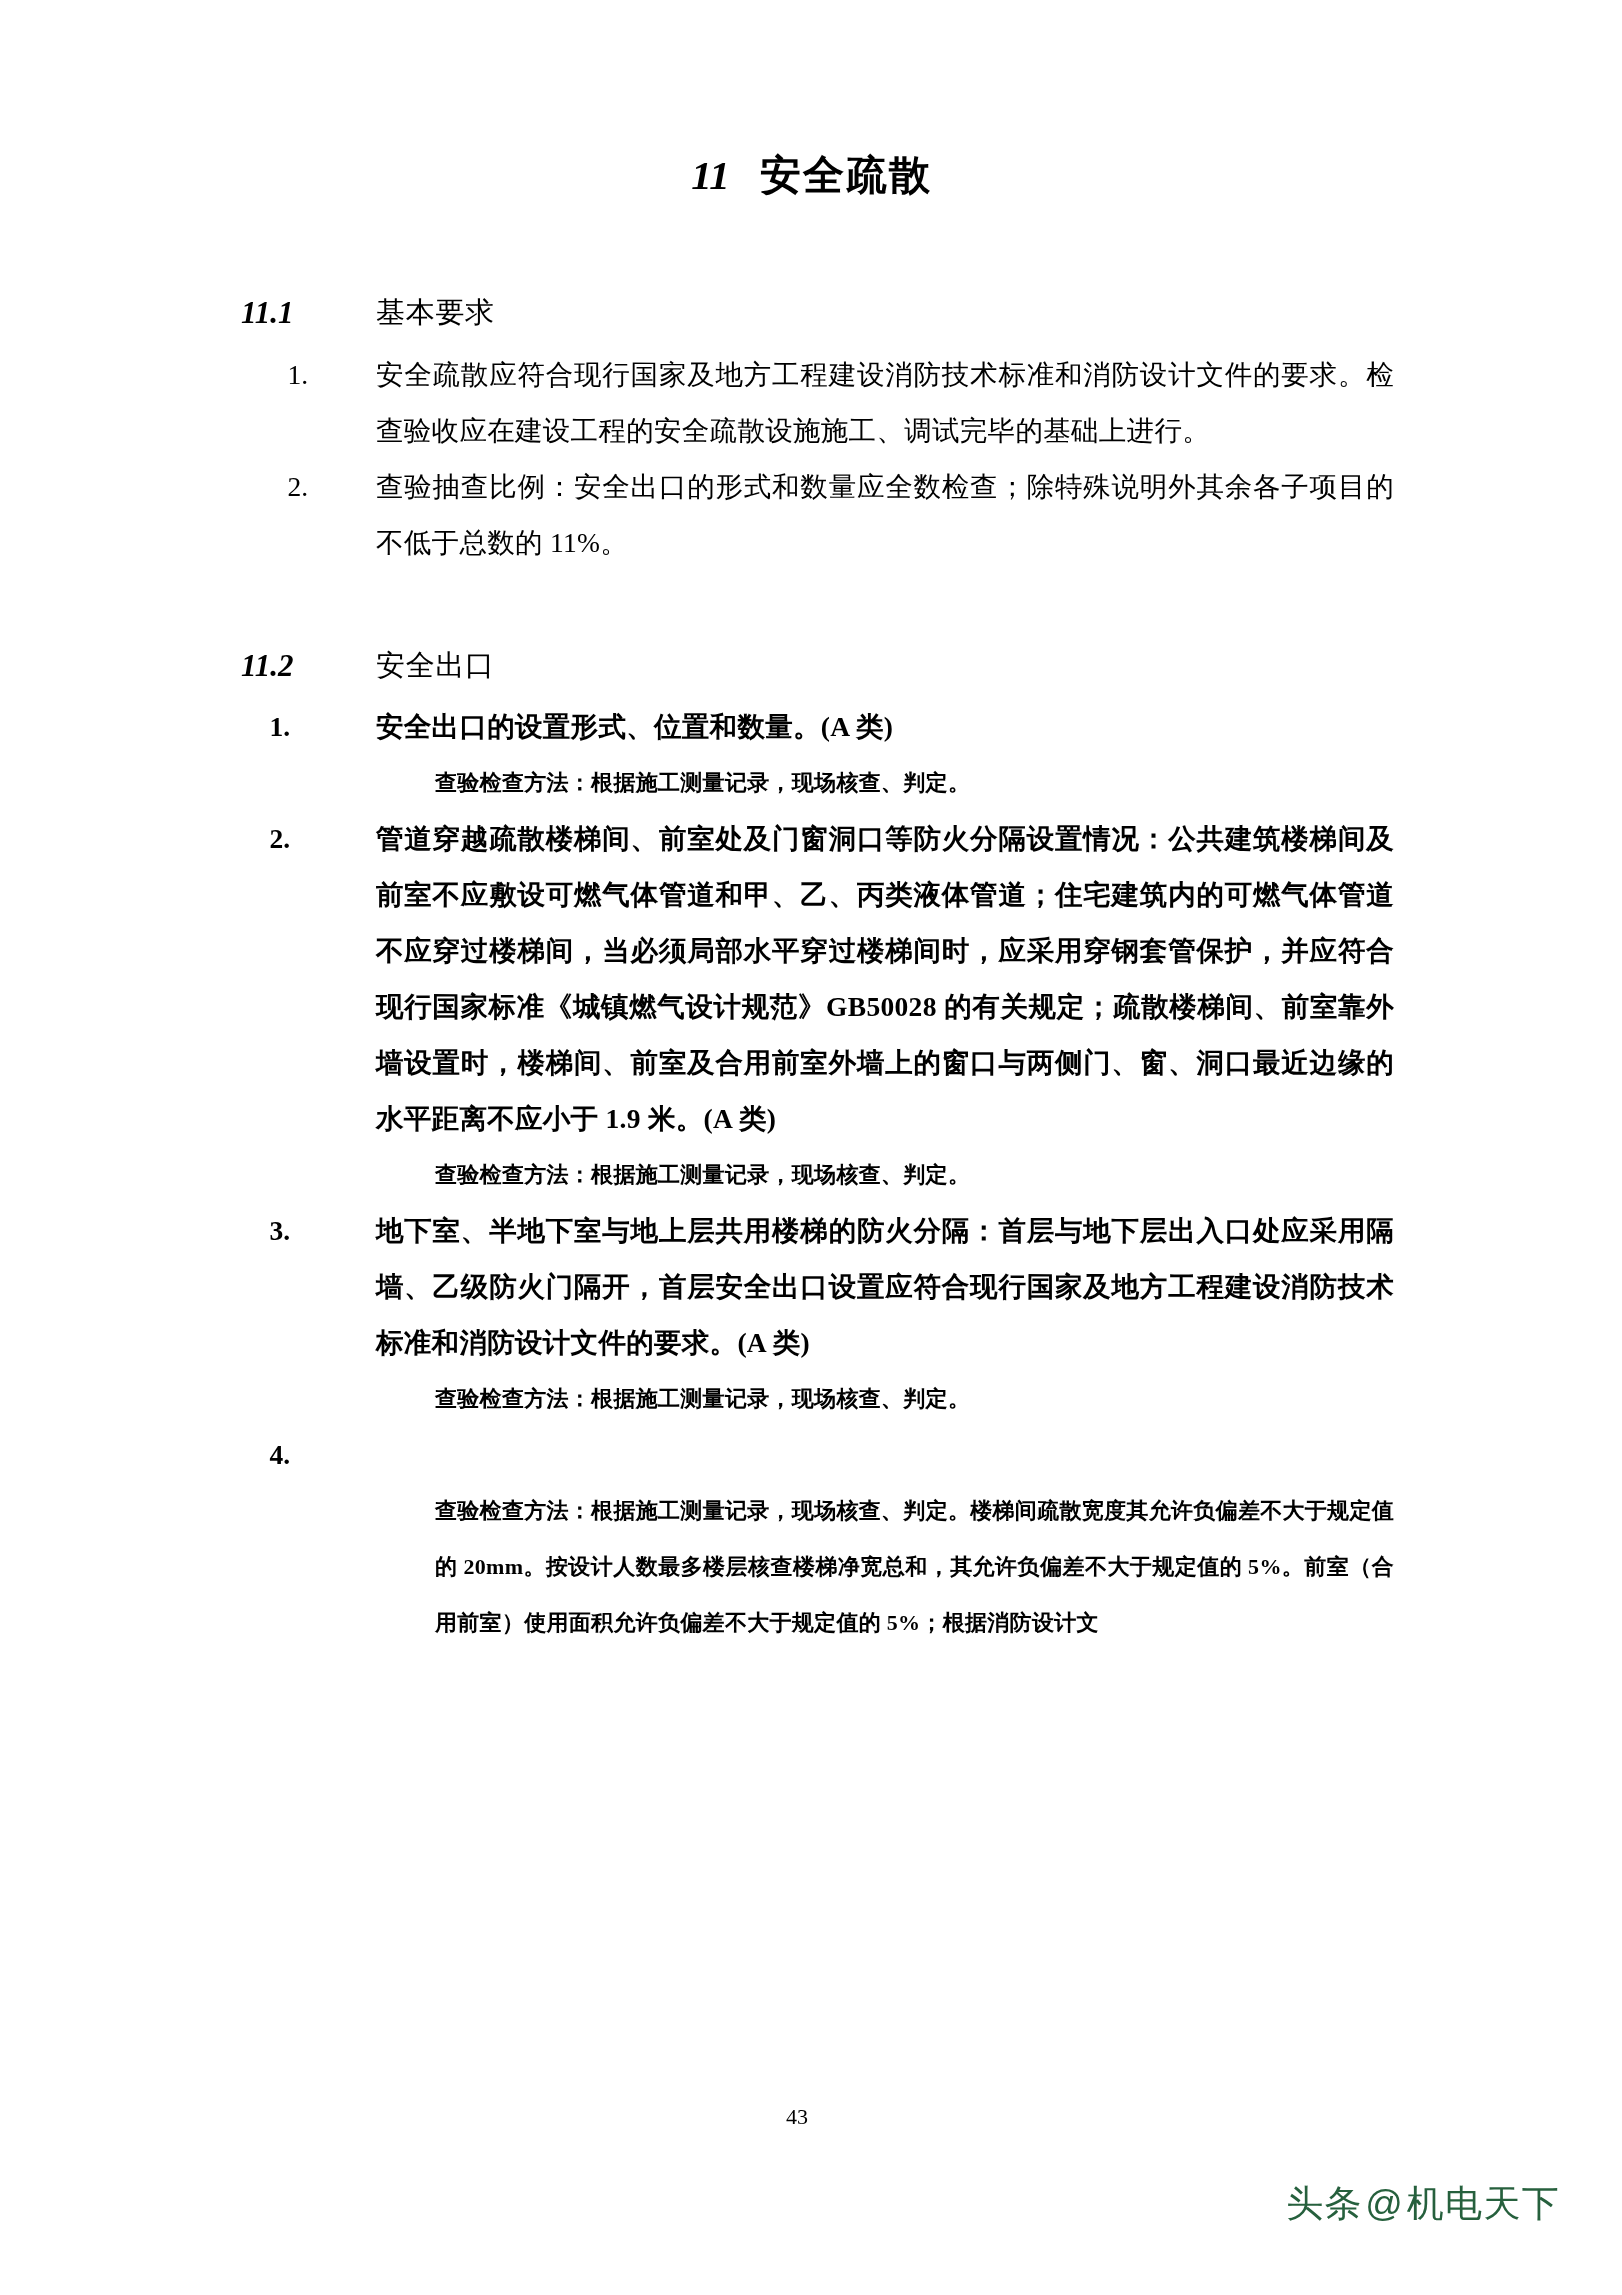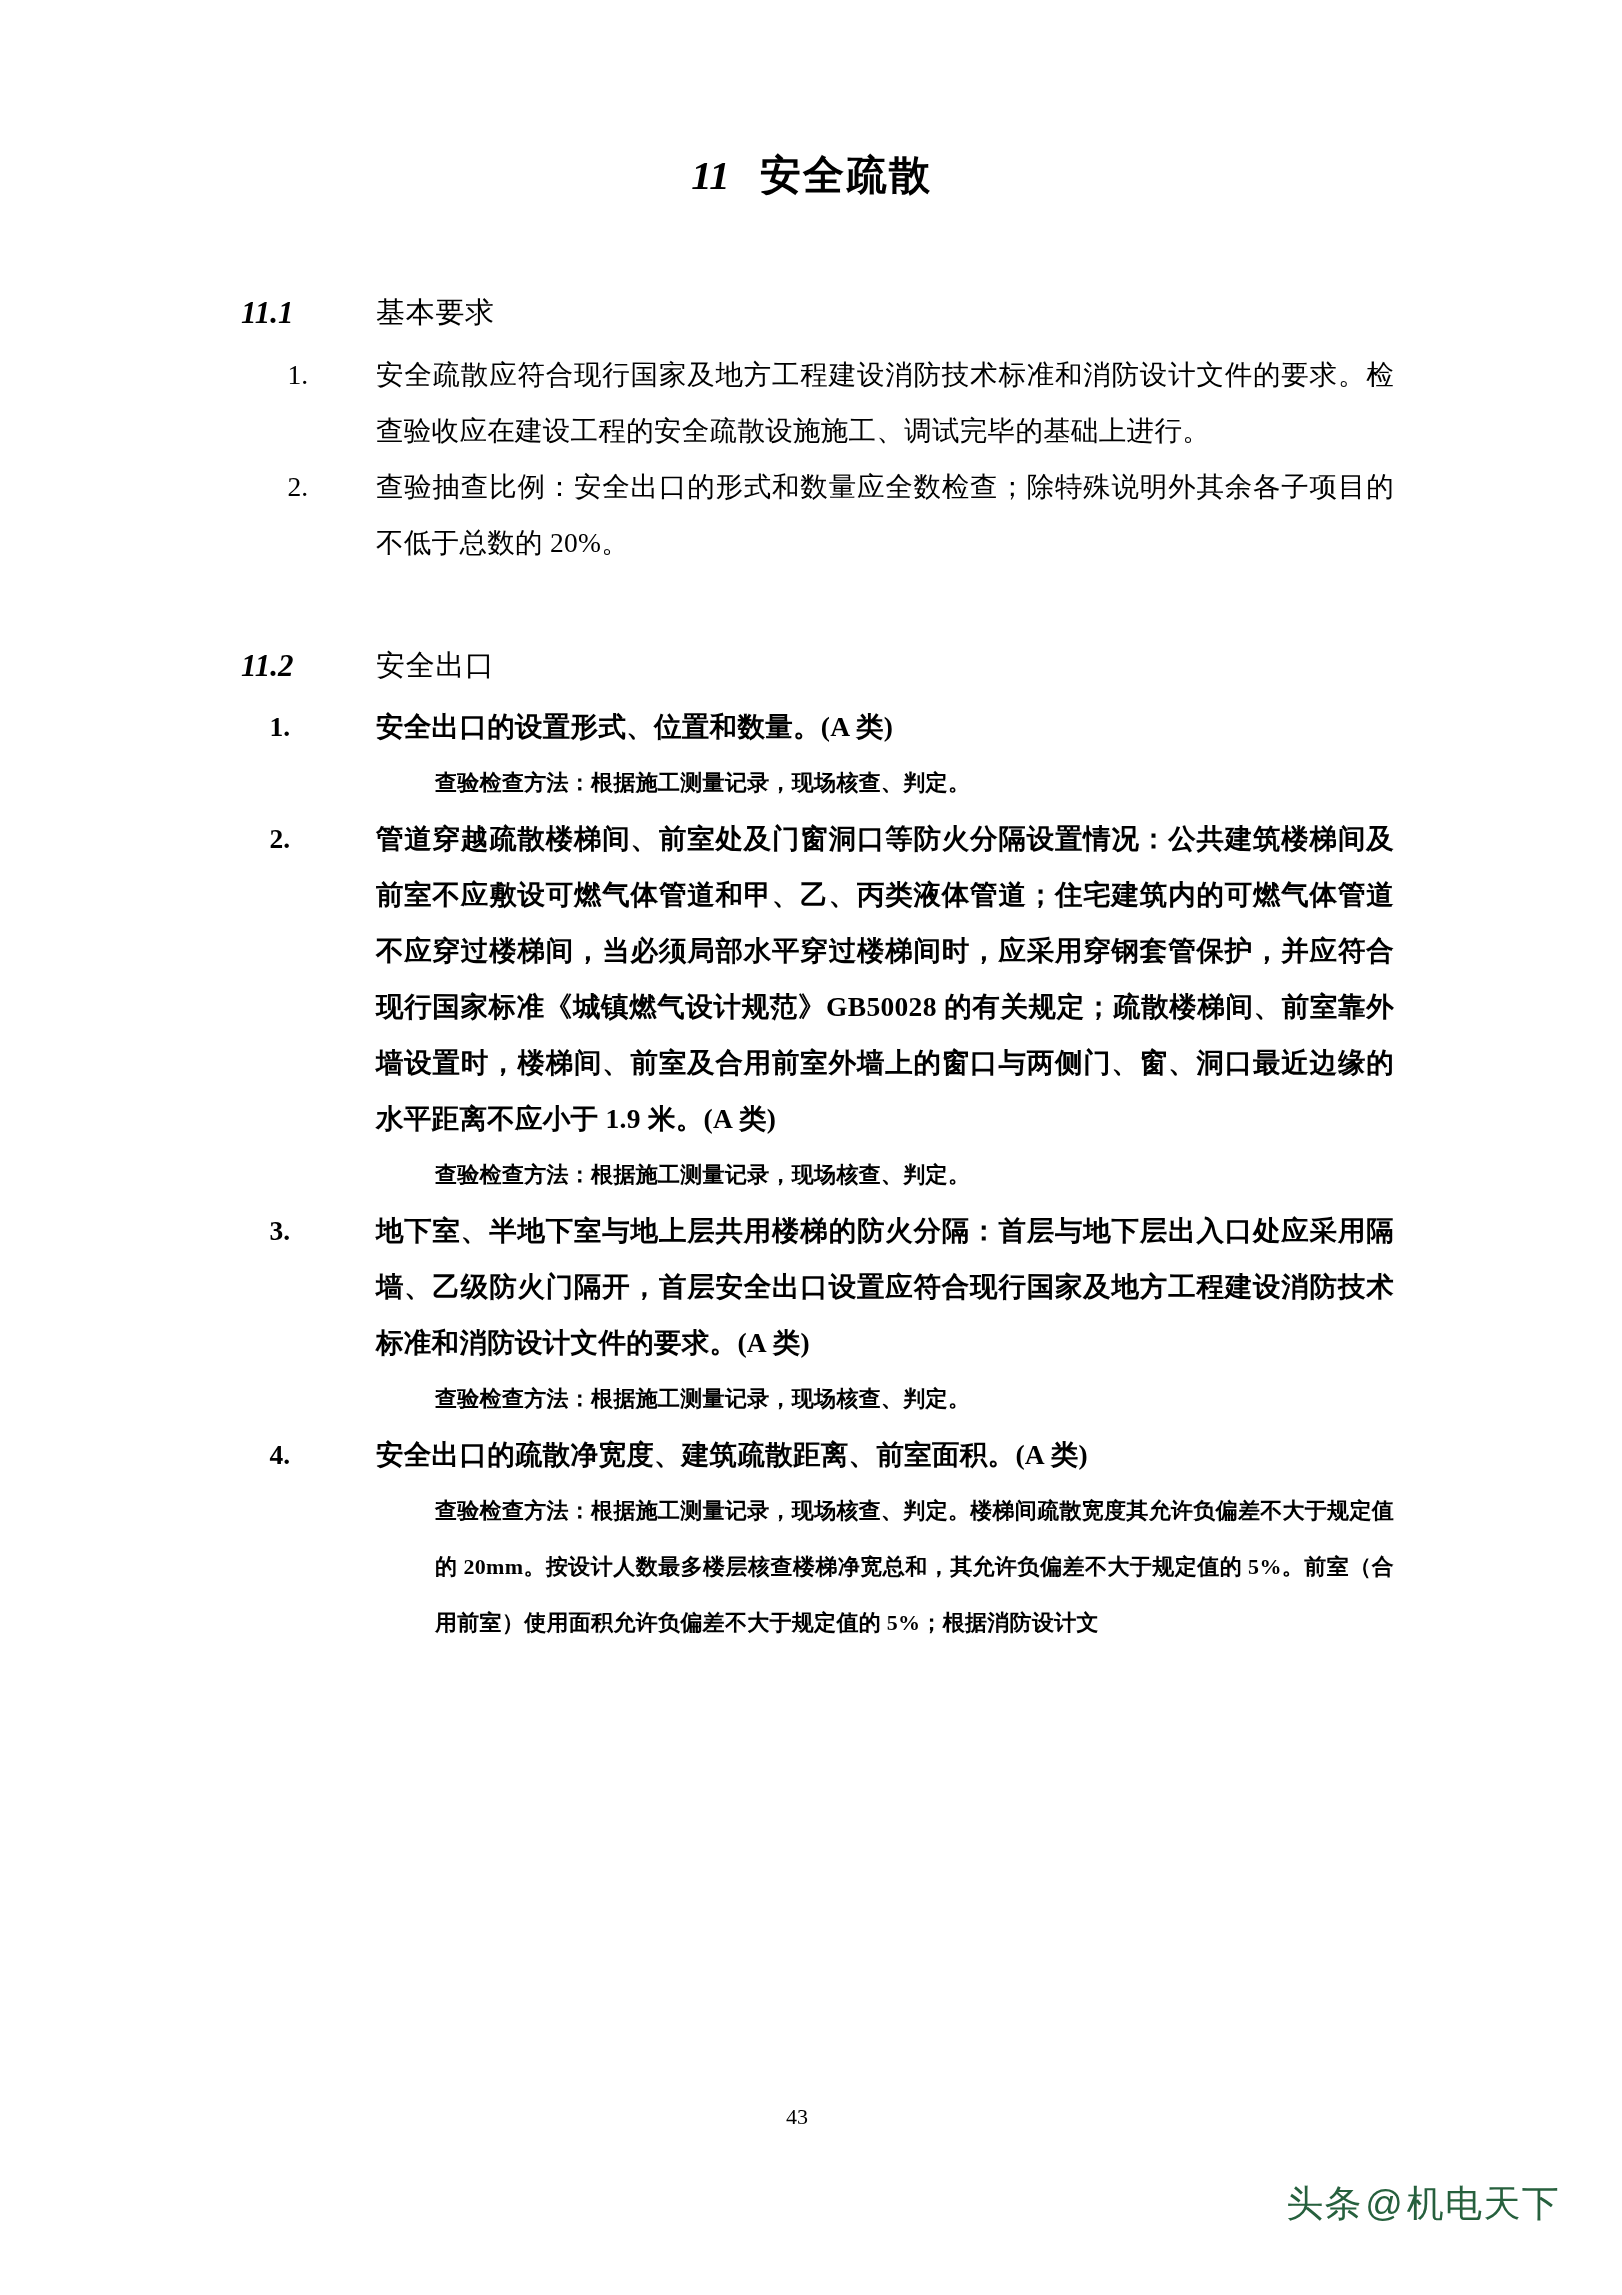--- a/index.html
+++ b/index.html
@@ -160,21 +160,21 @@
       <span class="sec-title">基本要求</span>
     </div>
 
     <div class="item plain">
       <span class="marker">1.</span>
       <div class="body">安全疏散应符合现行国家及地方工程建设消防技术标准和消防设计文件的要求。检查验收应在建设工程的安全疏散设施施工、调试完毕的基础上进行。</div>
     </div>
 
     <div class="item plain">
       <span class="marker">2.</span>
-      <div class="body">查验抽查比例：安全出口的形式和数量应全数检查；除特殊说明外其余各子项目的不低于总数的 20%。</div>
+      <div class="body">查验抽查比例：安全出口的形式和数量应全数检查；除特殊说明外其余各子项目的不低于总数的 11%。</div>
     </div>
 
     <div class="gap-lg"></div>
 
     <div class="section-head">
       <span class="sec-num">11.2</span>
       <span class="sec-title">安全出口</span>
     </div>
 
     <div class="item strong">
@@ -190,21 +190,20 @@
     <div class="note">查验检查方法：根据施工测量记录，现场核查、判定。</div>
 
     <div class="item strong">
       <span class="marker">3.</span>
       <div class="body">地下室、半地下室与地上层共用楼梯的防火分隔：首层与地下层出入口处应采用隔墙、乙级防火门隔开，首层安全出口设置应符合现行国家及地方工程建设消防技术标准和消防设计文件的要求。(A 类)</div>
     </div>
     <div class="note">查验检查方法：根据施工测量记录，现场核查、判定。</div>
 
     <div class="item strong">
       <span class="marker">4.</span>
-      <div class="body">安全出口的疏散净宽度、建筑疏散距离、前室面积。(A 类)</div>
     </div>
     <div class="note">查验检查方法：根据施工测量记录，现场核查、判定。楼梯间疏散宽度其允许负偏差不大于规定值的 20mm。按设计人数最多楼层核查楼梯净宽总和，其允许负偏差不大于规定值的 5%。前室（合用前室）使用面积允许负偏差不大于规定值的 5%；根据消防设计文</div>
 
   </div>
 
   <div class="page-number">43</div>
 
   <div class="watermark">
     <span>头条</span><span class="wm-at">@</span><span>机电天下</span>
   </div>

